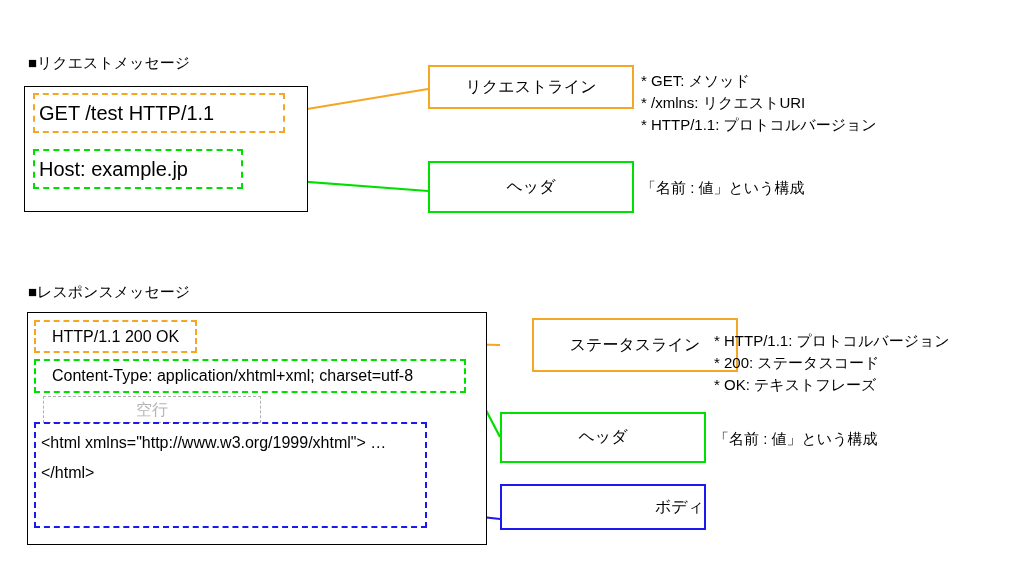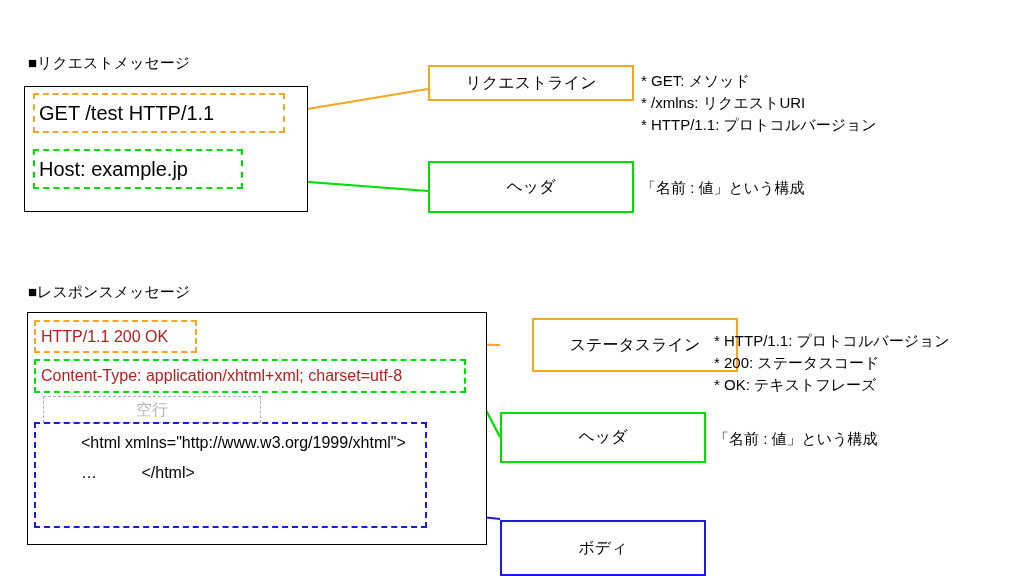--- a/index.html
+++ b/index.html
@@ -54,42 +54,42 @@
     font-size: 20px;
     line-height: 24px;
     white-space: nowrap;
     color: #000;
     padding-left: 4px;
   }
   .msg-text-sm {
     font-size: 16px;
     line-height: 20px;
     white-space: nowrap;
-    color: #b91c1c;
+    color: #000000;
     padding-left: 5px;
+    margin-left: 11px;
   }
   .blank-line-text {
     font-size: 16px;
     line-height: 20px;
     color: #b5b5b5;
     width: 100%;
     text-align: center;
     white-space: nowrap;
   }
   .body-block {
     box-sizing: border-box;
     padding: 4px 0 0 5px;
     display: block;
   }
   .body-line {
     font-size: 16px;
     line-height: 30px;
     white-space: nowrap;
     color: #000;
-    margin-left: 40px;
   }
 
   
   .label-box {
     box-sizing: border-box;
     background: #ffffff;
     display: flex;
     align-items: center;
     justify-content: center;
     font-size: 16px;
@@ -140,21 +140,21 @@
   <div class="abs msg-frame" style="left:24px; top:86px; width:284px; height:126px;"></div>
 
   <div class="abs hl hl-orange" style="left:33px; top:93px; width:252px; height:40px;">
     <span class="msg-text">GET /test HTTP/1.1</span>
   </div>
 
   <div class="abs hl hl-green" style="left:33px; top:149px; width:210px; height:40px;">
     <span class="msg-text">Host: example.jp</span>
   </div>
 
-  <div class="abs label-box lb-orange" style="left:428px; top:65px; width:206px; height:36px;">
+  <div class="abs label-box lb-orange" style="left:428px; top:65px; width:206px; height:44px;">
     <span>リクエストライン</span>
   </div>
 
   <div class="abs label-box lb-green" style="left:428px; top:161px; width:206px; height:52px;">
     <span>ヘッダ</span>
   </div>
 
   <div class="abs note" style="left:641px; top:70px;">
     <span class="note-line">* GET: メソッド</span>
     <span class="note-line">* /xmlns: リクエストURI</span>
@@ -188,21 +188,21 @@
   </div>
 
   <div class="abs label-box lb-orange" style="left:500px; top:318px; width:206px; height:54px;margin-left:32px;">
     <span>ステータスライン</span>
   </div>
 
   <div class="abs label-box lb-green" style="left:500px; top:412px; width:206px; height:51px;">
     <span>ヘッダ</span>
   </div>
 
-  <div class="abs label-box lb-blue" style="left:500px; top:520px; width:206px; height:56px;">
+  <div class="abs label-box lb-blue" style="left:500px; top:484px; width:206px; height:46px;justify-content:flex-end;">
     <span>ボディ</span>
   </div>
 
   <div class="abs note" style="left:714px; top:330px;">
     <span class="note-line">* HTTP/1.1: プロトコルバージョン</span>
     <span class="note-line">* 200: ステータスコード</span>
     <span class="note-line">* OK: テキストフレーズ</span>
   </div>
 
   <div class="abs note" style="left:714px; top:428px;">

